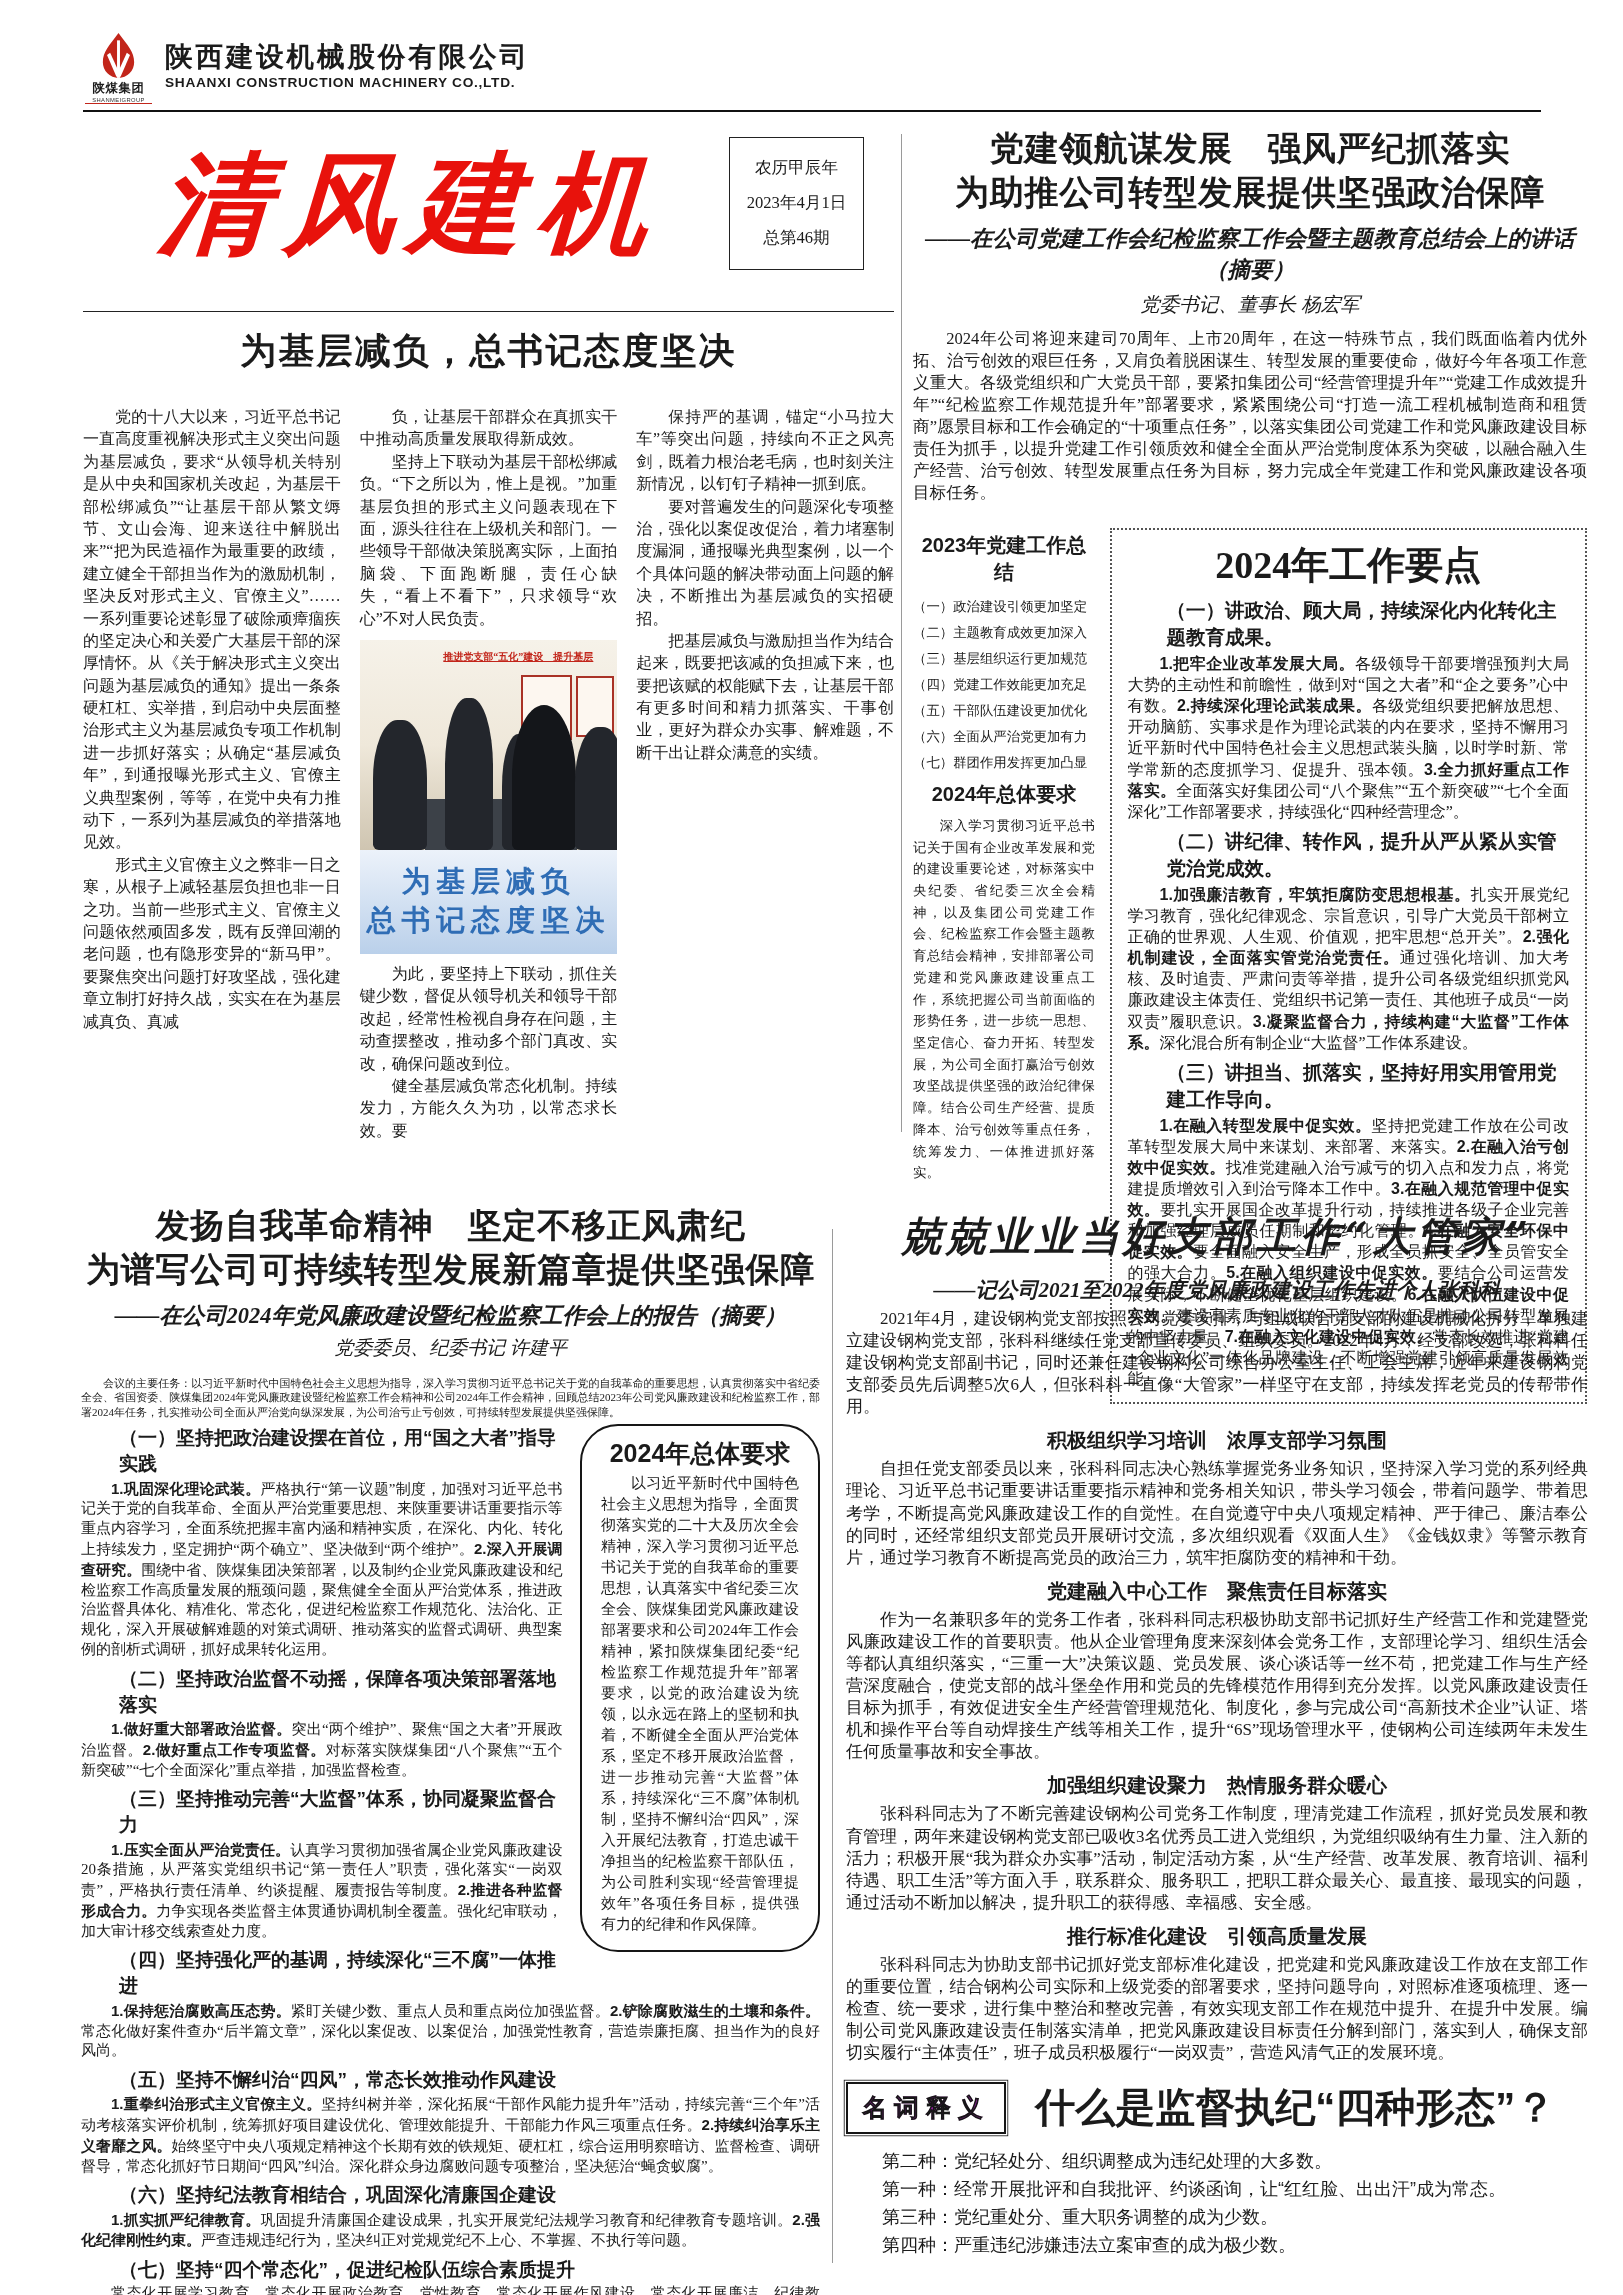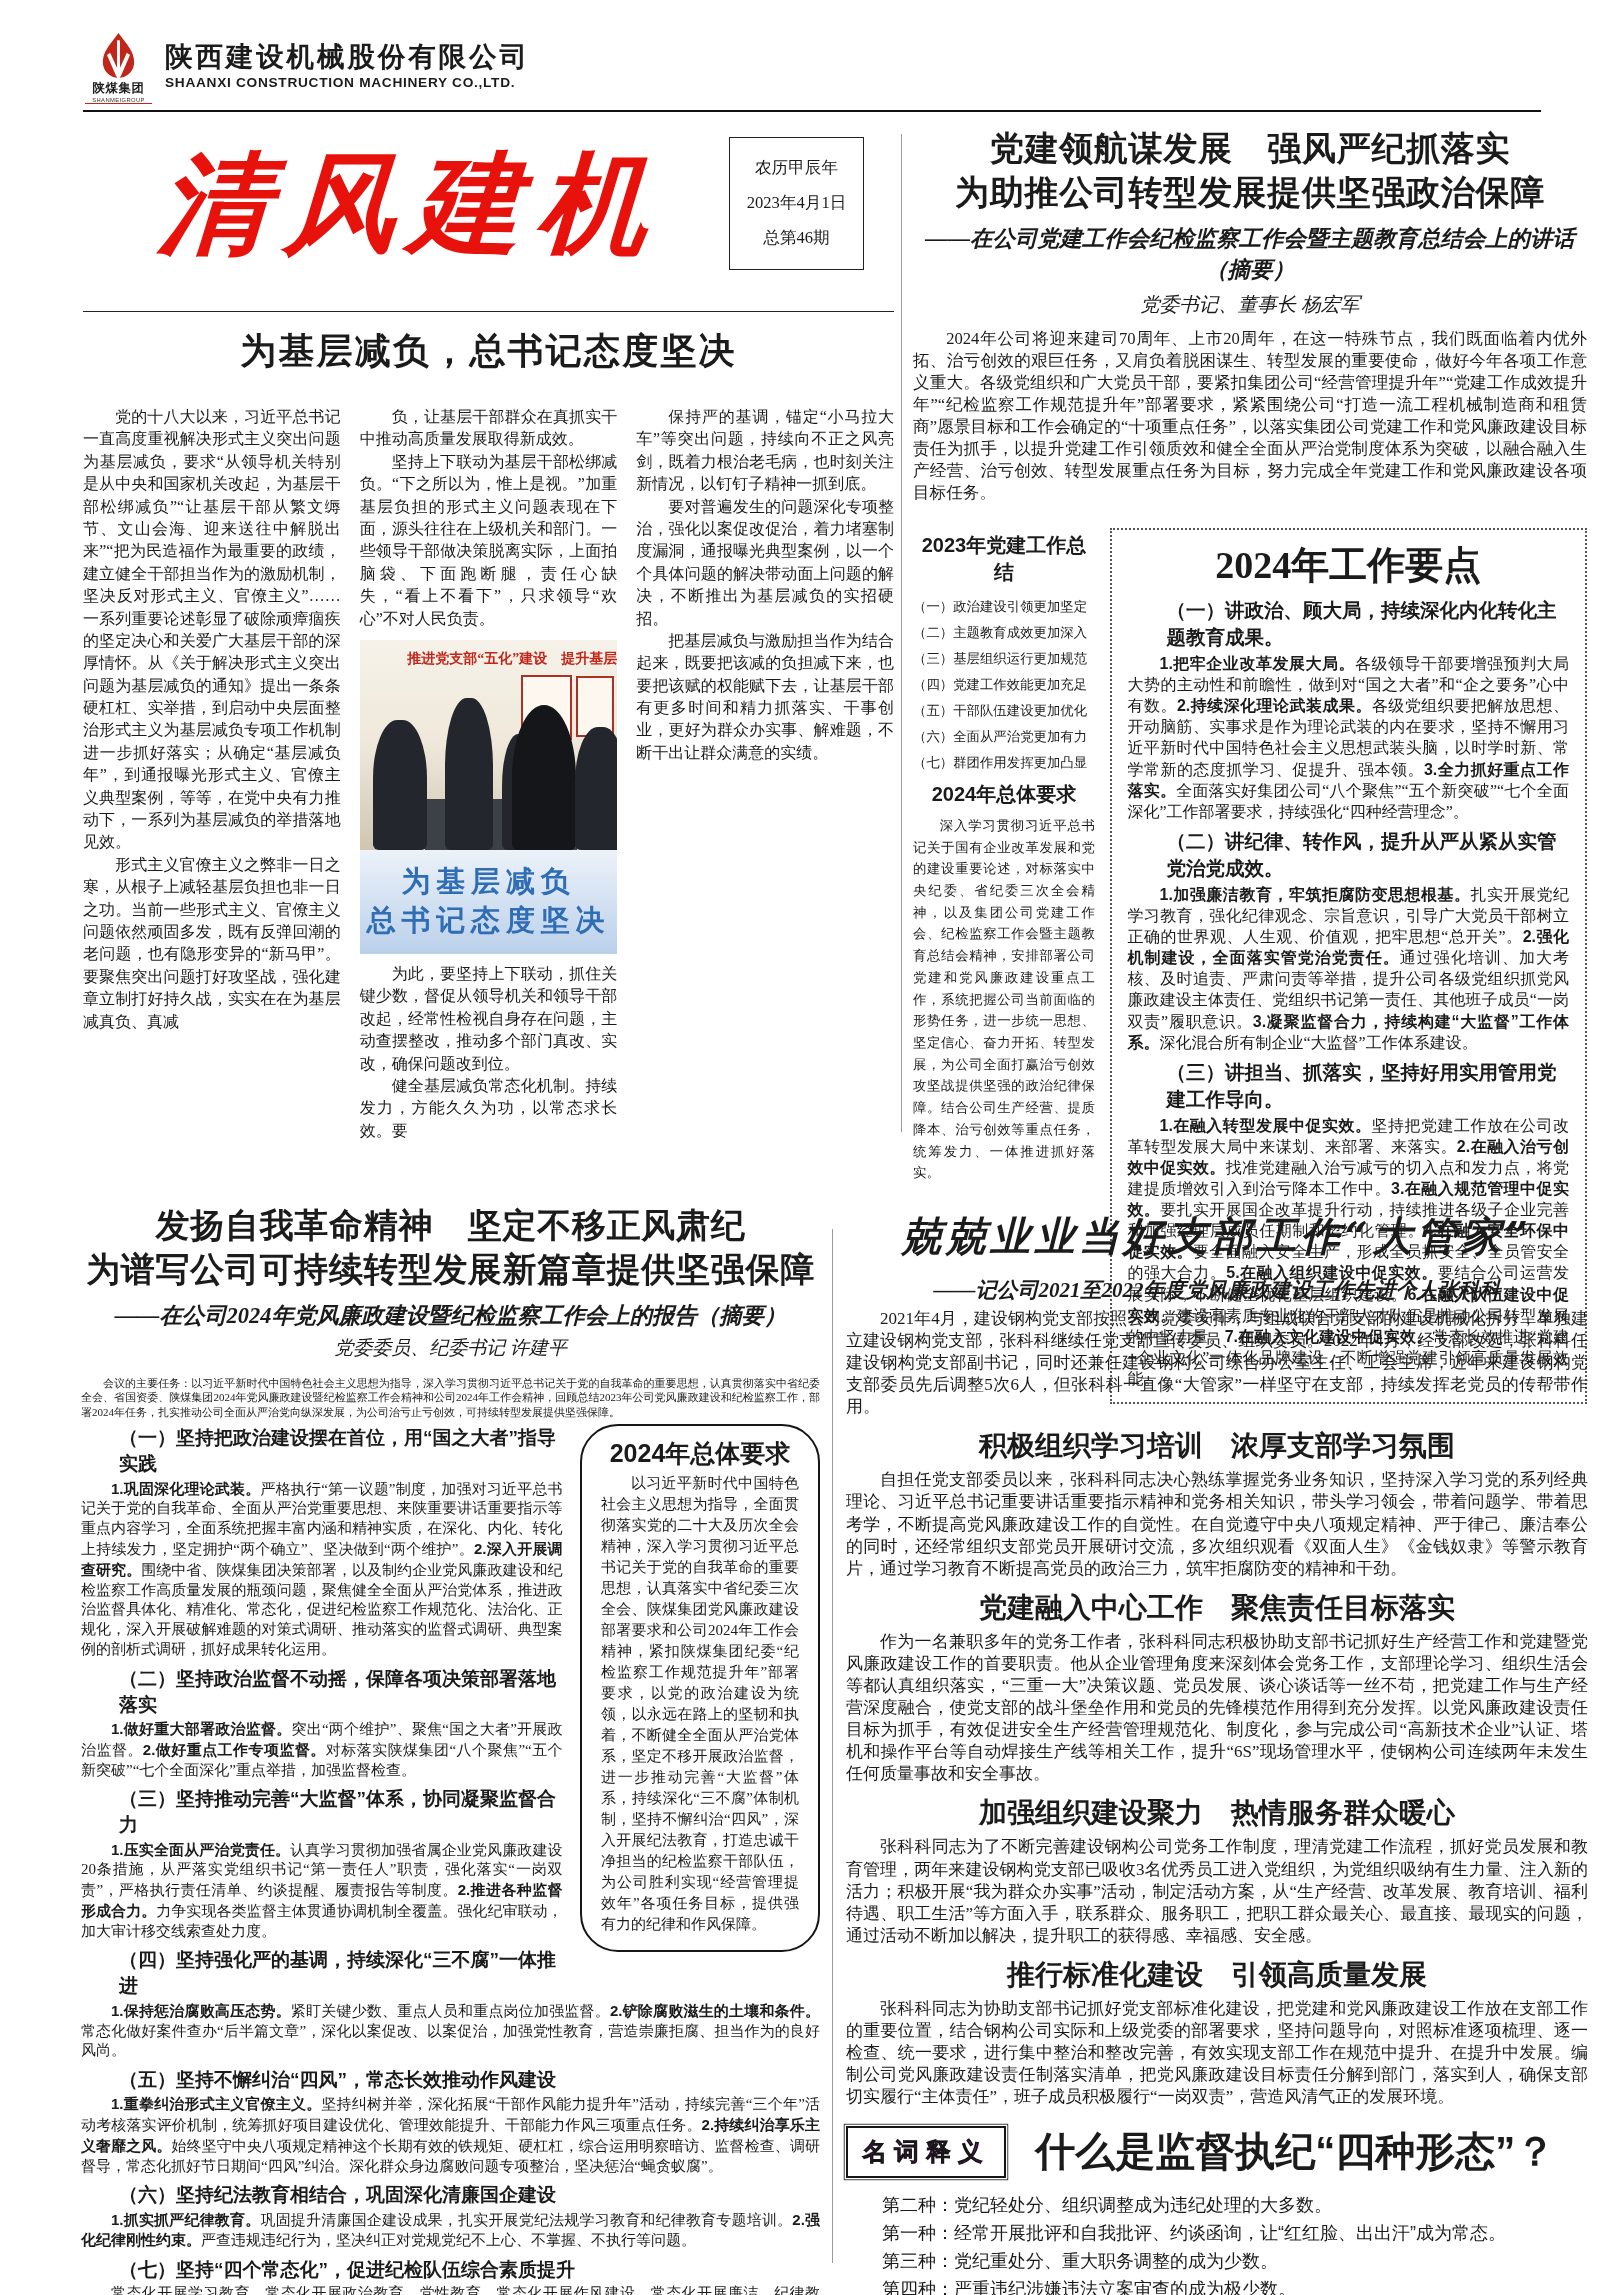--- a/index.html
+++ b/index.html
@@ -31,21 +31,21 @@
   
   .a1 { position:absolute; left:83px; top:327px; width:811px; }
   .a1 h1 { text-align:center; font-size:36px; letter-spacing:2.2px; font-weight:700; }
   .a1-cols { display:flex; gap:19px; margin-top:30px; }
   .a1-col { flex:1; }
   .bp { font-size:16px; line-height:1.38; text-align:justify; text-indent:2em; }
   .a1 .bp { line-height:1.4; }
   .photo-block { margin:10px 0 8.7px; }
   .photo { position:relative; height:210px; overflow:hidden;
            background:linear-gradient(180deg,#f6f2e9 0%,#efe8da 50%,#cfc5b1 100%); }
-  .photo-banner { position:absolute; top:10px; right:0; color:#c2251a; font-size:14px; font-weight:700; }
+  .photo-banner { position:absolute; top:10px; right:24px; color:#c2251a; font-size:10px; font-weight:700;text-decoration:underline; }
   .board { position:absolute; background:#fdf7f0; border:2.9px solid #a93226; }
   .board.b1 { width:51px; height:65px; right:45px; top:35px; }
   .board.b2 { width:38px; height:61px; right:2.9px; top:36px; }
   .fig { position:absolute; bottom:0; background:#23262c; border-radius:45% 45% 5.8px 5.8px; }
   .fig.f1 { left:13px;  width:54px; height:130px; }
   .fig.f2 { left:85px; width:48px; height:152px; }
   .fig.f3 { left:142px; width:36px; height:116px; }
   .fig.f4 { left:182px; width:33px; height:108px; }
   .fig.f5 { right:41px; width:64px; height:145px; border-radius:50% 50% 5.8px 5.8px; background:#14161a; }
   .fig.f6 { right:-8.7px; width:51px; height:123px; }
@@ -87,21 +87,21 @@
   .req-box p { font-size:15px; line-height:1.4; text-align:justify; text-indent:2em; }
   .sech { font-size:19px; font-weight:700; padding-left:2em; margin:5.8px 0 1.4px; }
   .secp { font-size:15px; line-height:1.32; text-align:justify; text-indent:2em; }
 
   
   .a4 { position:absolute; left:846px; top:1209px; width:742px; }
   .a4 h1 { text-align:center; font-size:40px; font-weight:900; font-style:italic; letter-spacing:4.3px;
            font-family:"DejaVu Serif",serif; }
   .a4-sub { text-align:center; font-size:21px; margin-top:11.6px; font-style:italic; font-weight:700; }
   .a4 .bp4 { font-size:17px; line-height:1.3; text-align:justify; text-indent:2em; margin-top:4.3px; }
-  .a4 .sh4 { text-align:center; font-size:28px; font-weight:700; margin:8.7px 0 2.9px; }
+  .a4 .sh4 { text-align:center; font-size:20px; font-weight:700; margin:8.7px 0 2.9px; }
 
   
   .gloss { margin-top:16px; }
   .gloss-head { display:flex; align-items:center; gap:29px; }
   .gloss-label { border:2.2px solid #161616; box-shadow:0 0 0 1.4px #fff,0 0 0 2.2px #161616;
                  padding:7.2px 14.5px; font-size:24.6px; font-weight:700; letter-spacing:7.2px;
                  color:#a21caf; -webkit-text-stroke:0.7px #161616; background:#fff; }
   .gloss-title { flex:1; text-align:left; font-size:40px; font-weight:700; }
   .gloss-items { margin-top:13px; }
   .gloss-items p { font-size:18px; line-height:1.55; text-indent:2em; font-family:"Liberation Sans",sans-serif; }

